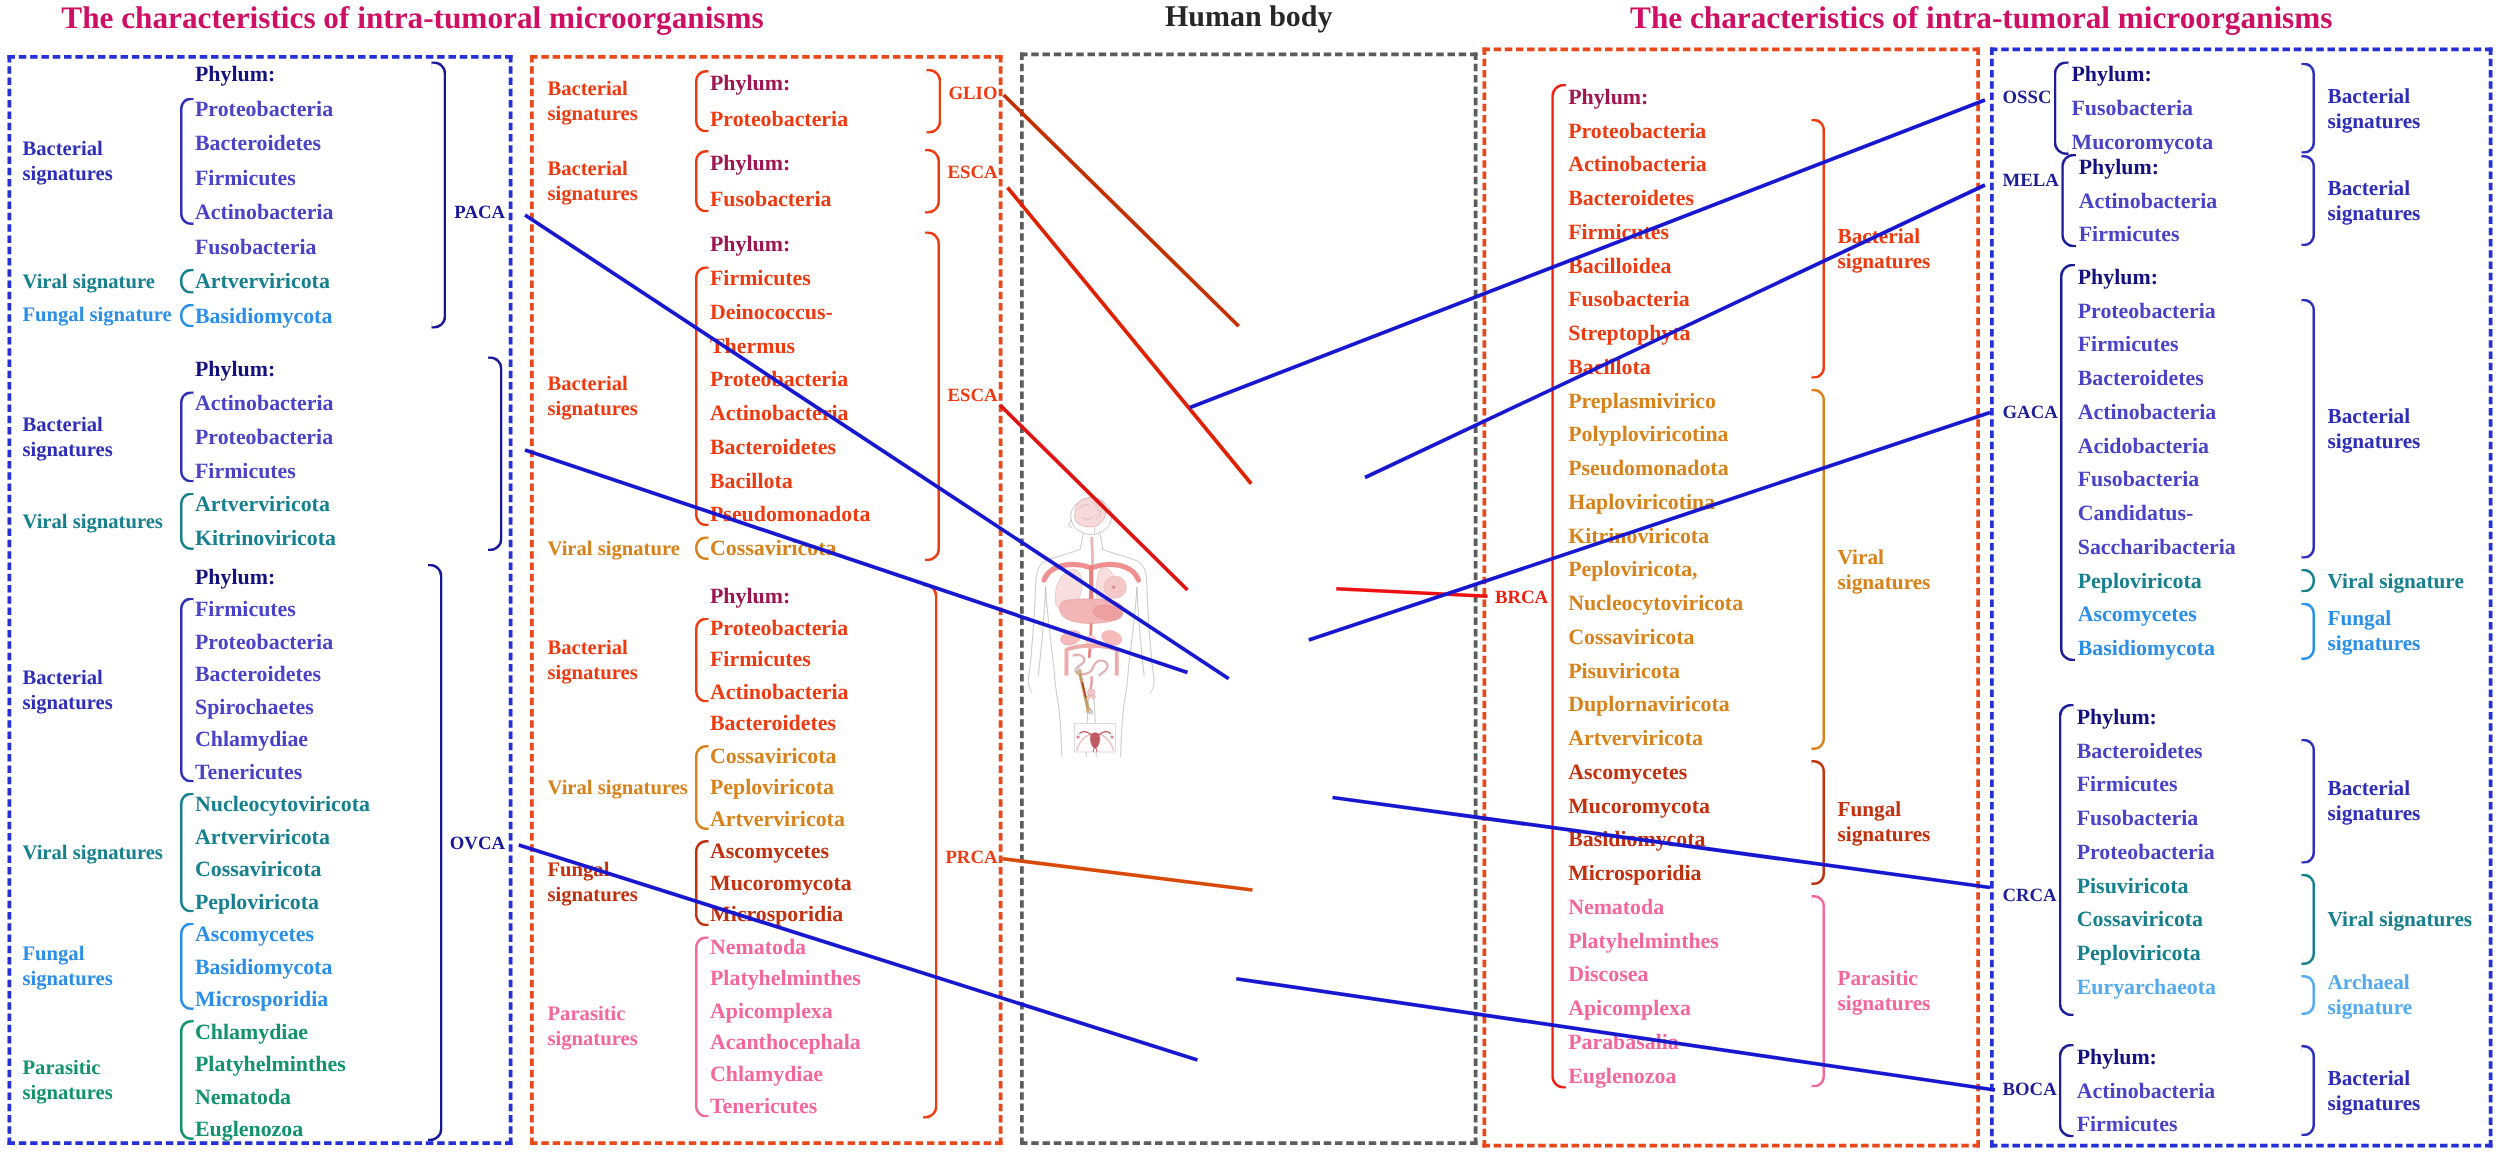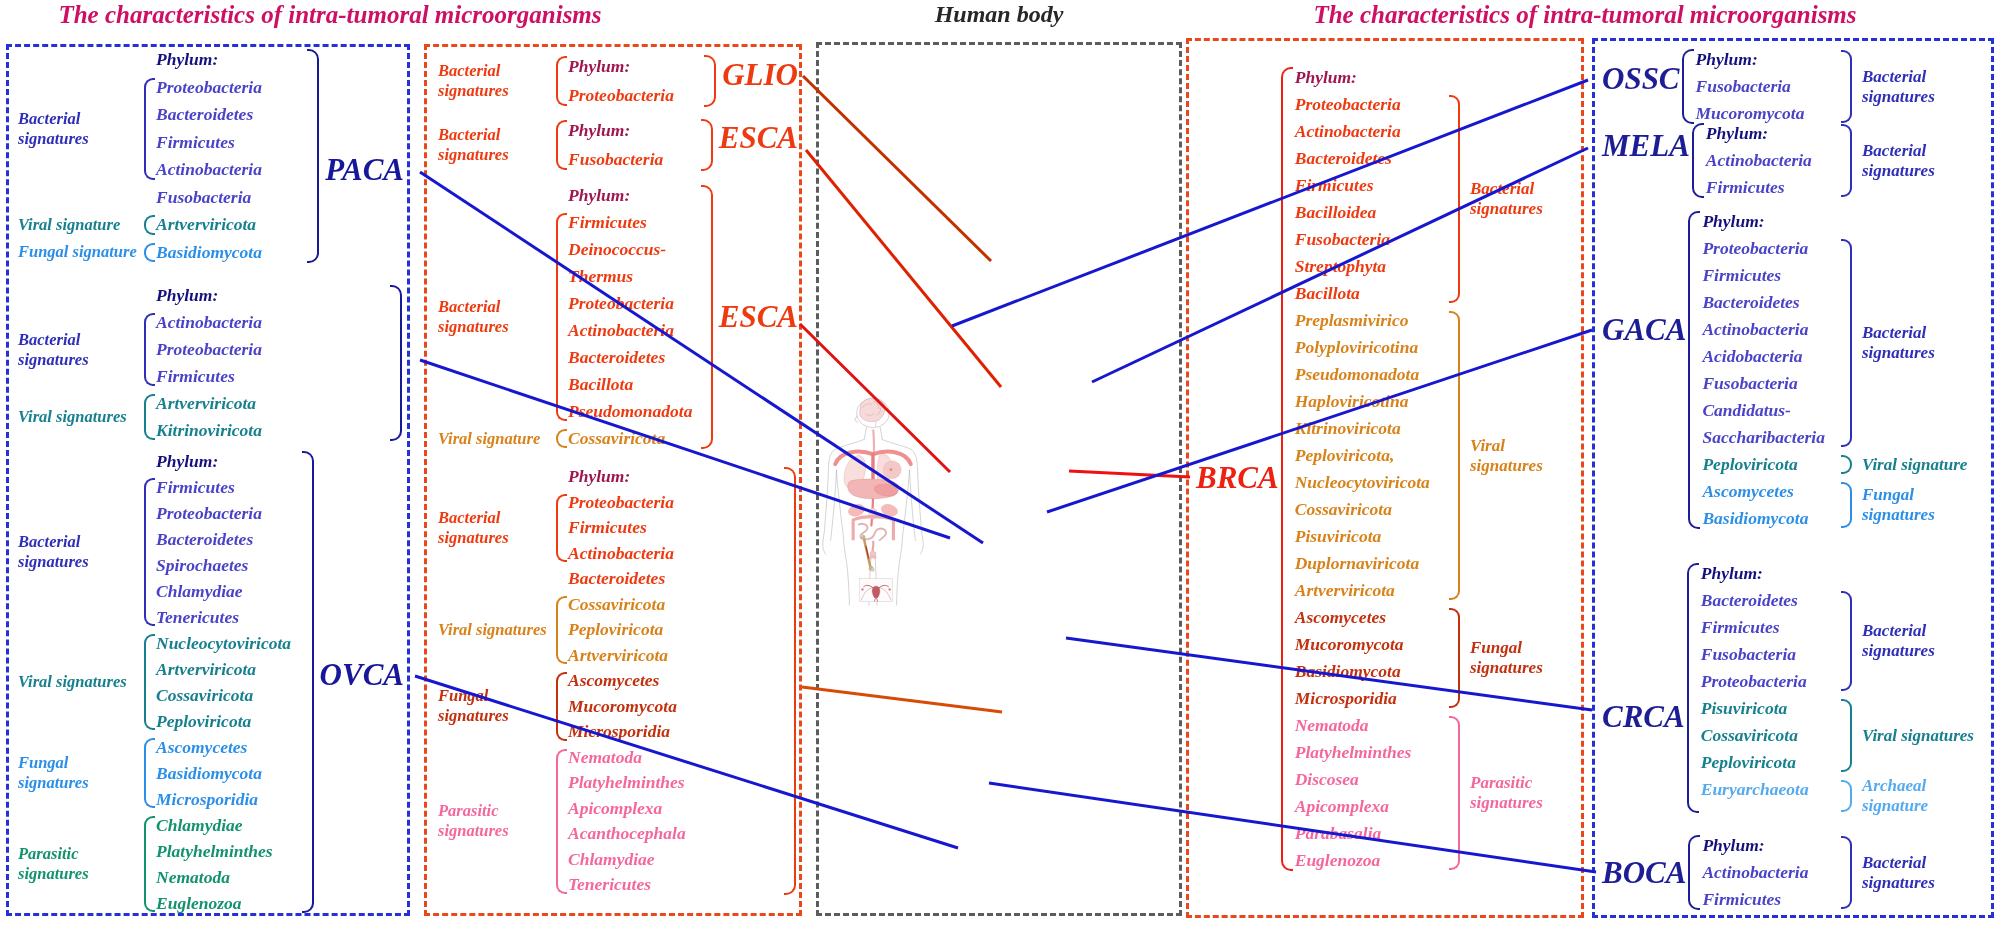--- a/index.html
+++ b/index.html
@@ -1,17 +1,17 @@
 <!DOCTYPE html>
 <html><head>
 <meta charset="utf-8">
 <style>
   html,body{margin:0;padding:0;background:#fff;}
   #canvas{position:relative;width:2000px;height:925px;background:#fff;overflow:hidden;
-          font-family:"Liberation Serif","DejaVu Serif",serif;font-weight:bold;font-style:italic;}
+          font-family:"Liberation Serif","DejaVu Serif",serif;font-weight:bold;}
   .title{position:absolute;top:1px;text-align:center;font-size:25px;font-weight:bold;z-index:2;}
   #title-left{left:10px;width:640px;color:#ce0f63;}
   #title-center{left:816px;width:366px;color:#272727;font-size:24px;}
   #title-right{left:1190px;width:790px;color:#ce0f63;}
   .panel{position:absolute;border:3px dashed;background:transparent;z-index:0;}
   #panel-left{left:6px;top:44px;width:398px;height:866px;border-color:#2531d6;}
   #panel-midl{left:424px;top:44px;width:372px;height:866px;border-color:#e8481a;}
   #panel-center{left:816px;top:42px;width:360px;height:868px;border-color:#5c5c5c;}
   #panel-midr{left:1186px;top:38px;width:392px;height:874px;border-color:#e8481a;}
   #panel-right{left:1592px;top:38px;width:396px;height:874px;border-color:#2531d6;}
@@ -26,21 +26,21 @@
   .lblcell{display:flex;align-items:center;font-size:16.5px;line-height:20px;padding-left:6px;}
   .p-midr .lblcell,.p-right .lblcell{padding-left:8px;font-size:17px;}
   .brace{width:9px;margin:4px 1px;}
   .p-left .brace,.p-midl .brace{border-left:2.5px solid;border-top:2.5px solid;border-bottom:2.5px solid;
        border-radius:9px 0 0 9px;justify-self:end;}
   .p-midr .brace,.p-right .brace{border-right:2.5px solid;border-top:2.5px solid;border-bottom:2.5px solid;
        border-radius:0 9px 9px 0;justify-self:start;}
   .gbracket{width:10px;margin:3px 2px;flex:none;}
   .p-left .gbracket,.p-midl .gbracket{border-right:2.5px solid;border-top:2.5px solid;border-bottom:2.5px solid;border-radius:0 10px 10px 0;}
   .p-midr .gbracket,.p-right .gbracket{border-left:2.5px solid;border-top:2.5px solid;border-bottom:2.5px solid;border-radius:10px 0 0 10px;}
-  .code{font-size:31px;display:flex;align-items:center;white-space:nowrap;padding-left:4px;flex:none;}
+  .code{font-size:15px;display:flex;align-items:center;white-space:nowrap;padding-left:4px;flex:none;}
   
   .p-left .item.phylum,.p-right .item.phylum{color:#14117e;}
   .p-left .item.bact,.p-right .item.bact{color:#4a43c8;}
   .p-left .lbl-bact,.p-right .lbl-bact{color:#2e2eb8;}
   .p-left .item.viral,.p-left .lbl-viral,.p-right .item.viral,.p-right .lbl-viral{color:#17808f;}
   .p-left .item.fungal,.p-left .lbl-fungal,.p-right .item.fungal,.p-right .lbl-fungal{color:#2b8fe8;}
   .p-left .item.paras,.p-left .lbl-paras{color:#12926f;}
   .p-right .item.archaeal,.p-right .lbl-archaeal{color:#54aaee;}
   .p-left .code,.p-left .gbracket{color:#17179a;}
   .p-right .code,.p-right .gbracket{color:#1d1d96;}
@@ -347,20 +347,21 @@
         <div class="items">
           <div class="item paras">Nematoda</div>
           <div class="item paras">Platyhelminthes</div>
           <div class="item paras">Apicomplexa</div>
           <div class="item paras">Acanthocephala</div>
           <div class="item paras">Chlamydiae</div>
           <div class="item paras">Tenericutes</div>
         </div>
       </div>
       <div class="gbracket"></div>
+      <div class="code" style="position: relative; top: 6px;">PRCA</div>
     </div>
     <div class="group p-midr" style="left: 1192px; top: 64px; width: 388px; --lh: 27px;">
       <div class="code" style="position: relative; top: 9px;">BRCA</div>
       <div class="gbracket"></div>
       <div class="sections">
         <div class="items">
           <div class="item phylum">Phylum:</div>
         </div>
         <div></div>
         <div class="lblcell"></div>

